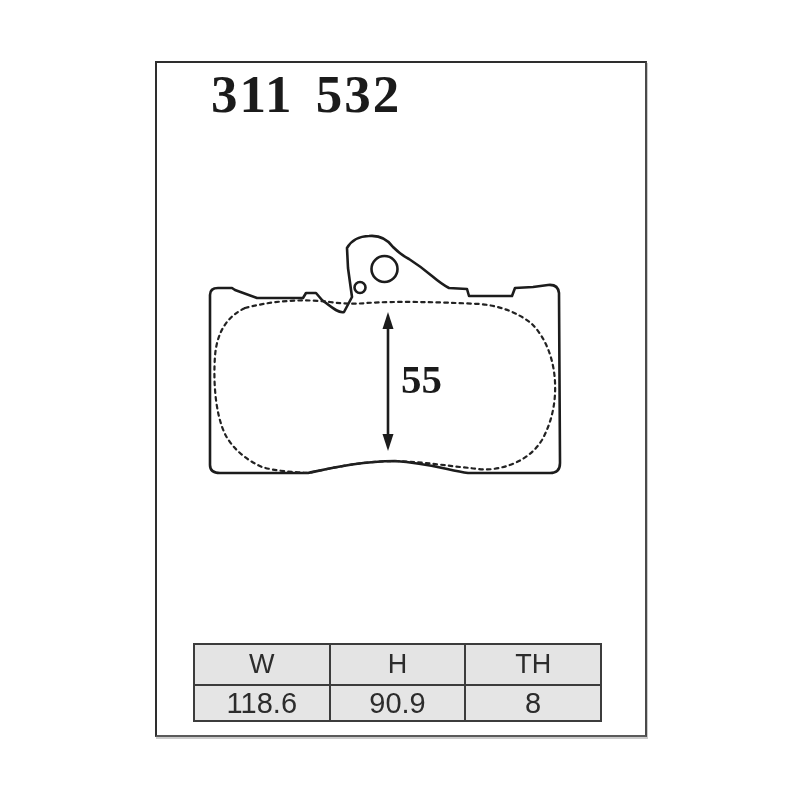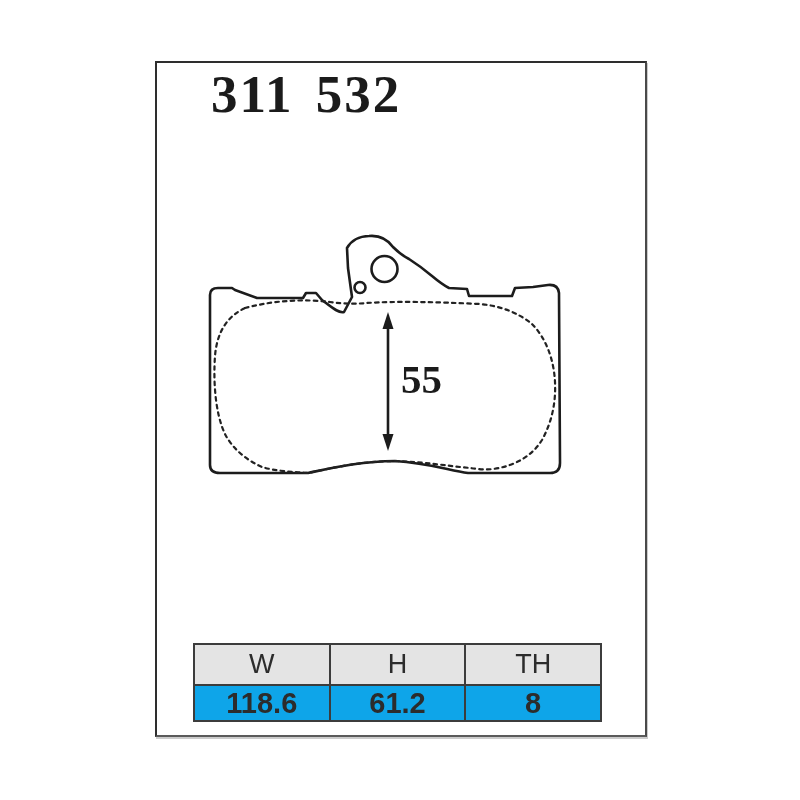--- a/index.html
+++ b/index.html
@@ -62,24 +62,23 @@
     padding: 0;
     color: #2c2c2c;
   }
   .spec-table th {
     background: #e4e4e4;
     font-weight: normal;
     font-size: 27px;
     height: 39px;
   }
   .spec-table td {
-    background: #0ea5e9;
+    background: #e5e5e5;
     font-size: 29px;
     height: 34px;
-    font-weight: bold;
   }
   svg .outline {
     fill: none;
     stroke: #1c1c1c;
     stroke-width: 2.6;
     stroke-linejoin: round;
     stroke-linecap: round;
   }
   svg .friction {
     fill: none;
@@ -176,19 +175,19 @@
     <thead>
       <tr>
         <th>W</th>
         <th>H</th>
         <th>TH</th>
       </tr>
     </thead>
     <tbody>
       <tr>
         <td>118.6</td>
-        <td>61.2</td>
+        <td>90.9</td>
         <td>8</td>
       </tr>
     </tbody>
   </table>
 
 </div>
 
 </body></html>

